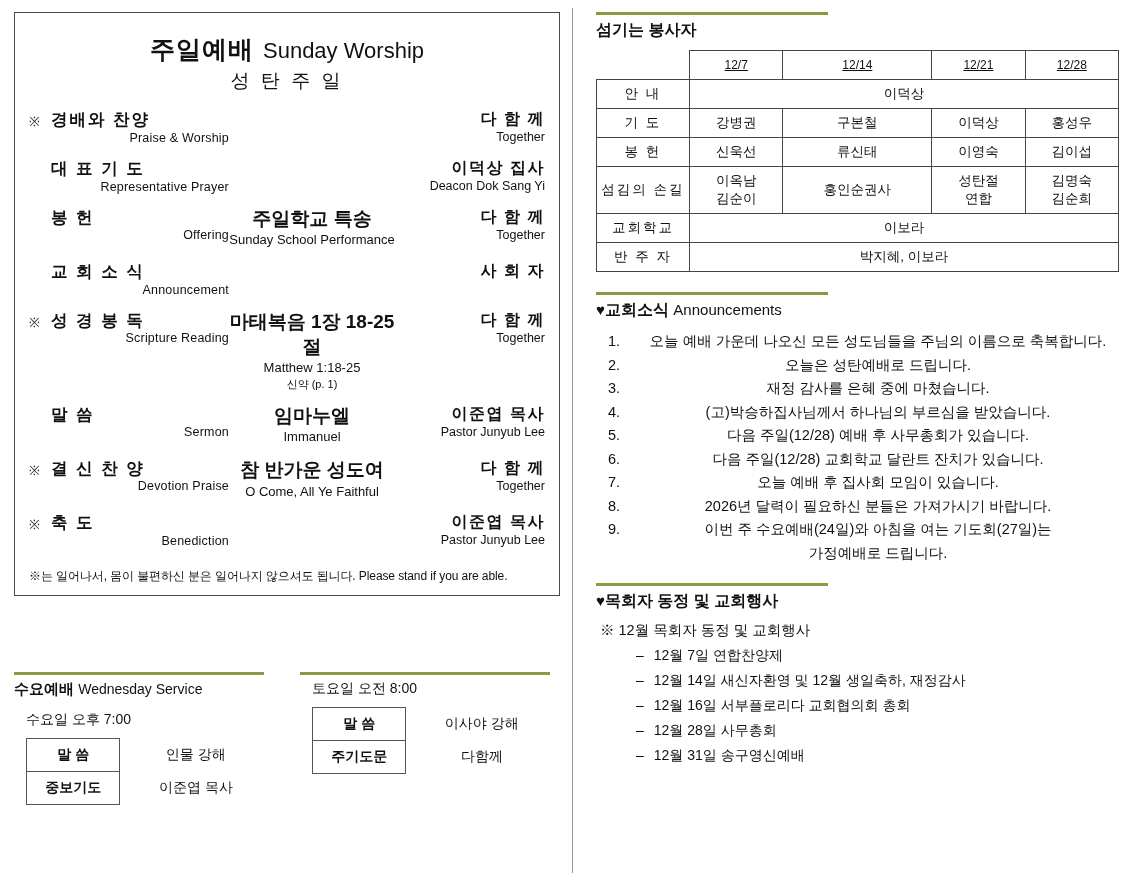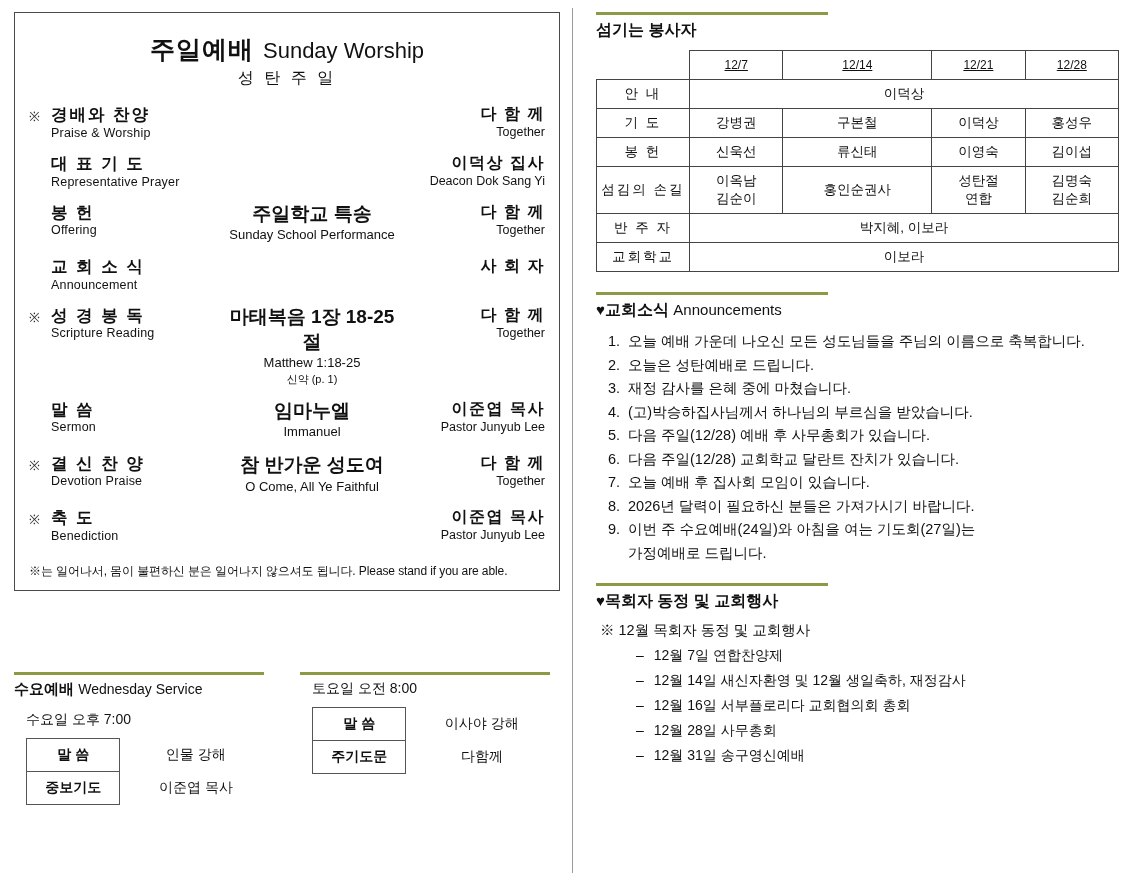--- a/index.html
+++ b/index.html
@@ -53,21 +53,21 @@
     font-weight: bold;
     letter-spacing: 1px;
   }
   .worship-title .en {
     font-size: 22px;
     font-weight: normal;
     margin-left: 9px;
   }
   .worship-sub {
     text-align: center;
-    font-size: 16px;
+    font-size: 19px;
     letter-spacing: 3px;
     margin-bottom: 12px;
   }
   table.order {
     width: 100%;
     border-collapse: collapse;
   }
   table.order td {
     vertical-align: top;
     padding: 3px 0 9px 0;
@@ -93,20 +93,21 @@
   .k1 {
     font-size: 16.5px;
     font-weight: bold;
     letter-spacing: 2px;
     line-height: 1.25;
   }
   .e1 {
     font-size: 12.5px;
     letter-spacing: 0.2px;
     line-height: 1.3;
+    text-align: right;
   }
   .km {
     font-size: 19px;
     font-weight: bold;
     line-height: 1.3;
   }
   .em {
     font-size: 13px;
     line-height: 1.35;
   }
@@ -232,20 +233,21 @@
   }
 
   ol.ann {
     margin: 0 0 0 2px;
     padding-left: 26px;
     font-size: 14.5px;
     line-height: 1.62;
   }
   ol.ann li {
     padding-left: 4px;
+    text-align: center;
   }
   ol.ann li .cont {
     display: block;
     margin-left: 0;
   }
 
   .pastor-block {
     margin-top: 18px;
   }
   .pastor-note {
@@ -488,26 +490,26 @@
           <td>김이섭</td>
         </tr>
         <tr>
           <td class="rowlabel">섬김의 손길</td>
           <td class="two-line">이옥남<br>김순이</td>
           <td>홍인순권사</td>
           <td class="two-line">성탄절<br>연합</td>
           <td class="two-line">김명숙<br>김순희</td>
         </tr>
         <tr>
+          <td class="rowlabel">교회학교</td>
+          <td colspan="4">이보라</td>
+        </tr>
+        <tr>
           <td class="rowlabel">반 주 자</td>
           <td colspan="4">박지혜, 이보라</td>
-        </tr>
-        <tr>
-          <td class="rowlabel">교회학교</td>
-          <td colspan="4">이보라</td>
         </tr>
       </tbody>
     </table>
 
     <div class="sec-rule"></div>
     <div class="sec-title">
       <span class="heart">♥</span><span>교회소식</span>
       <span class="en">Announcements</span>
     </div>
     <ol class="ann">

